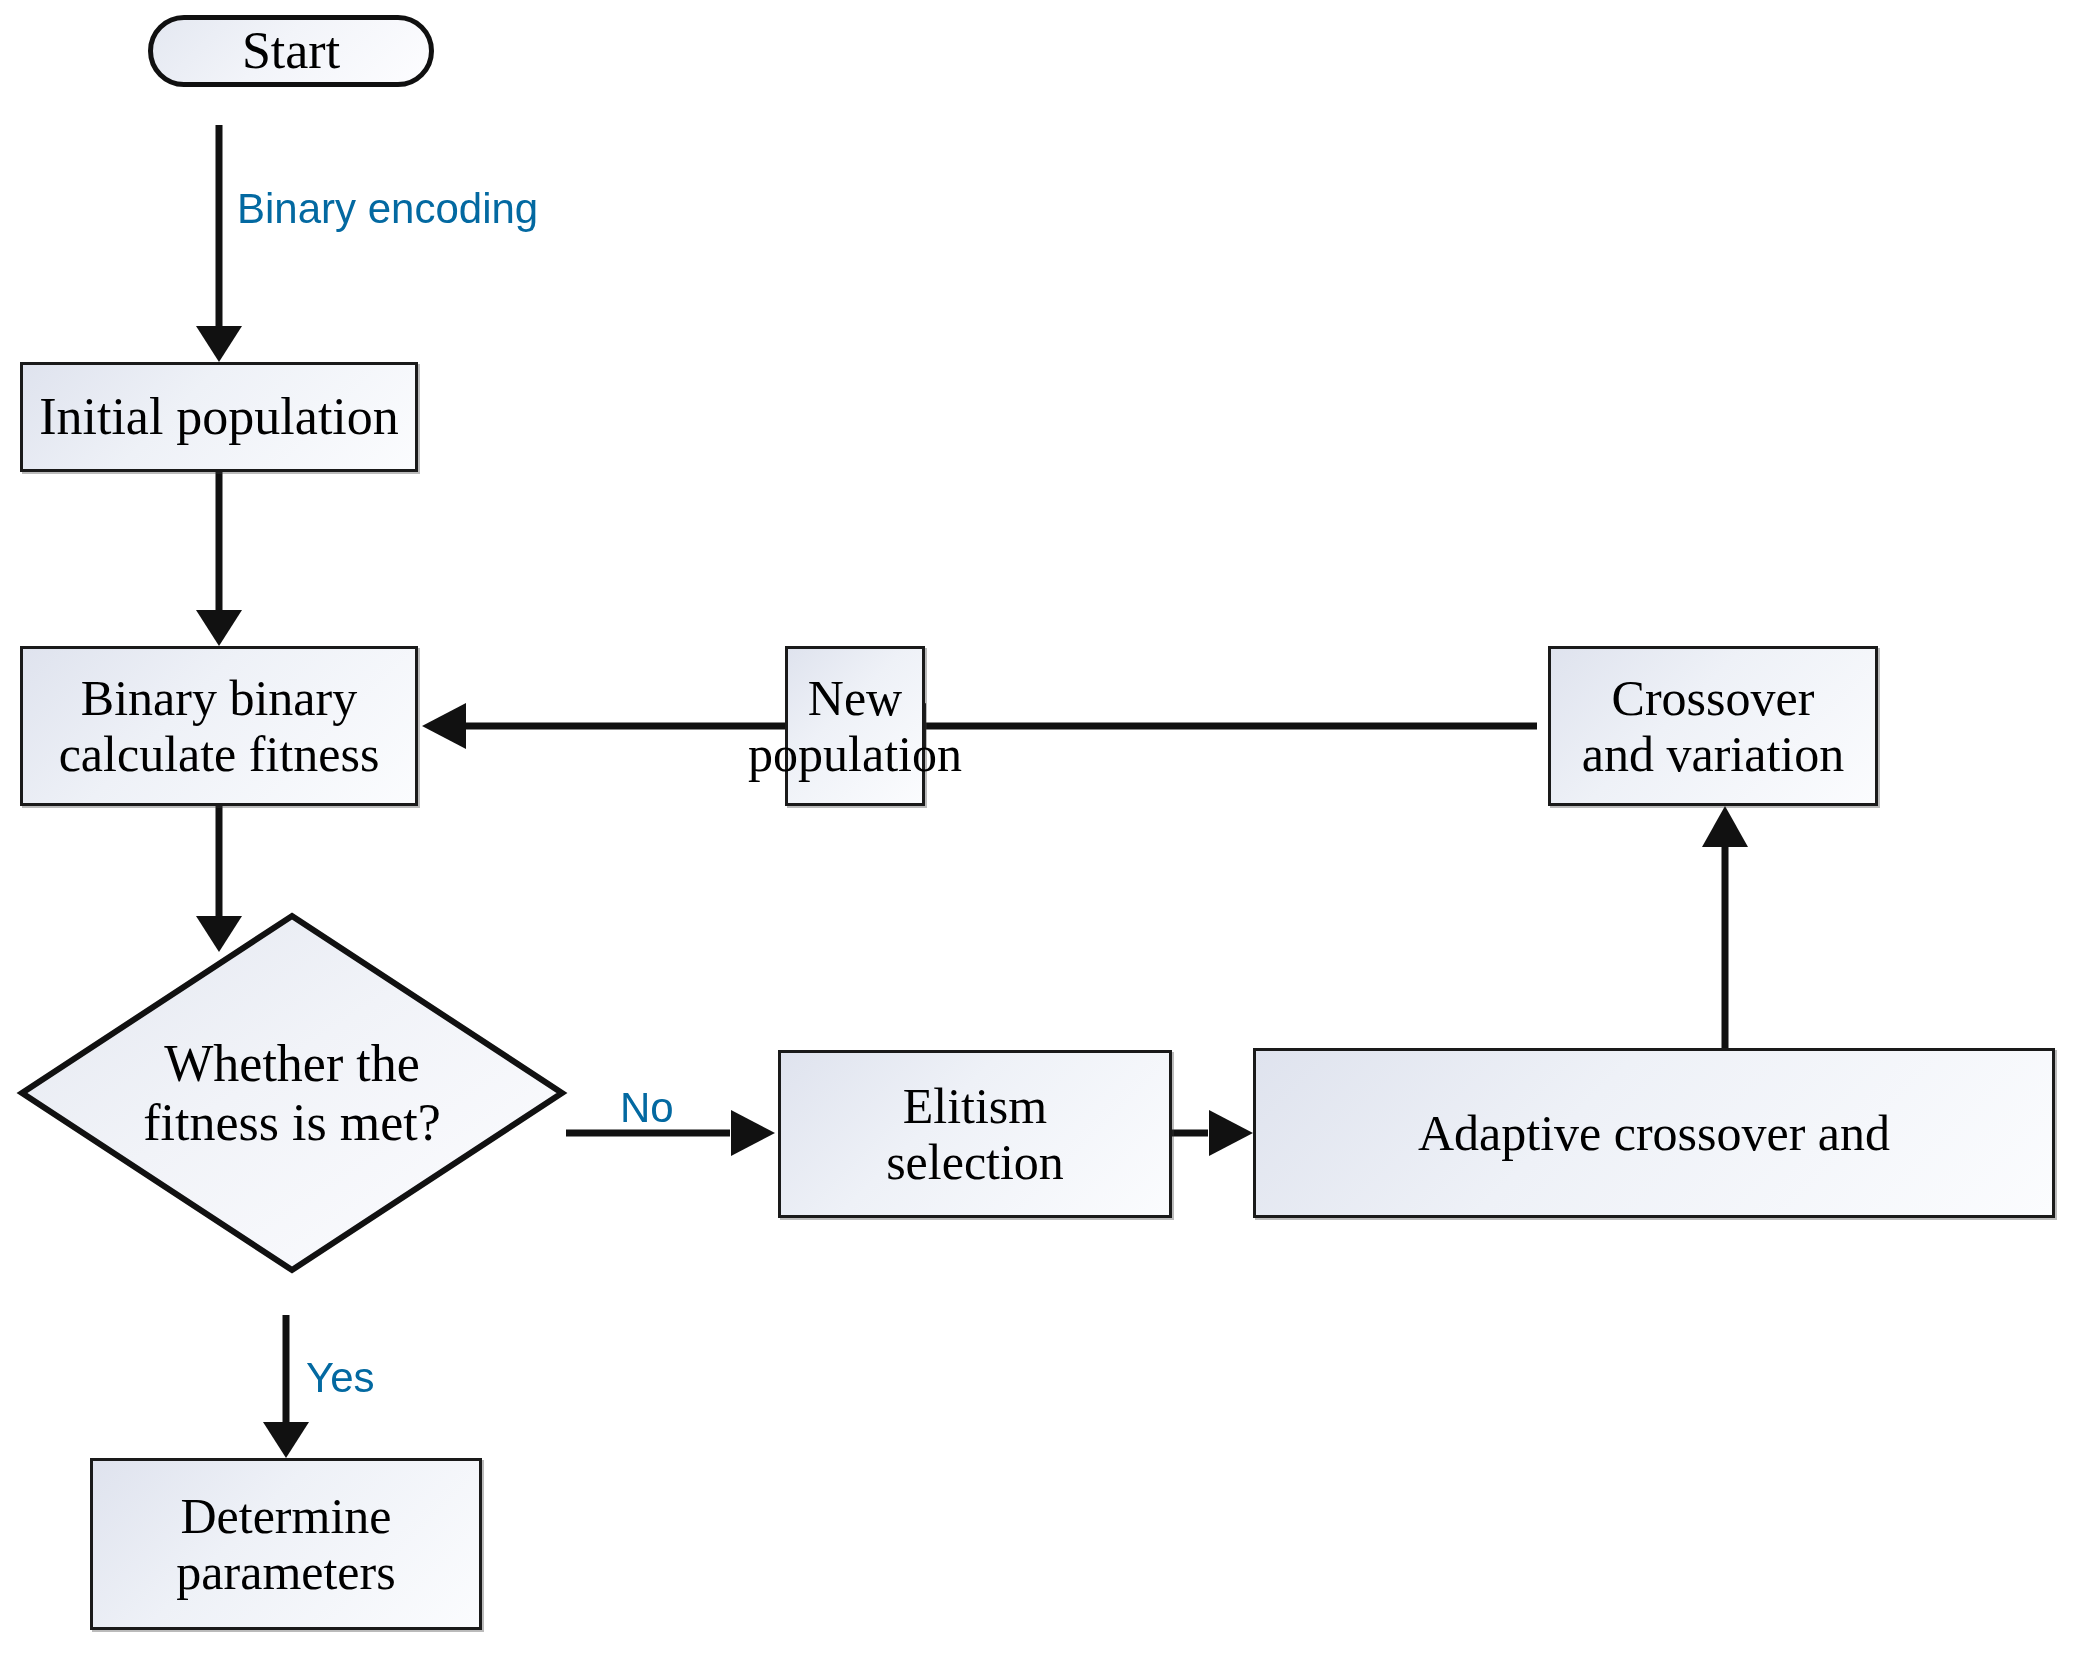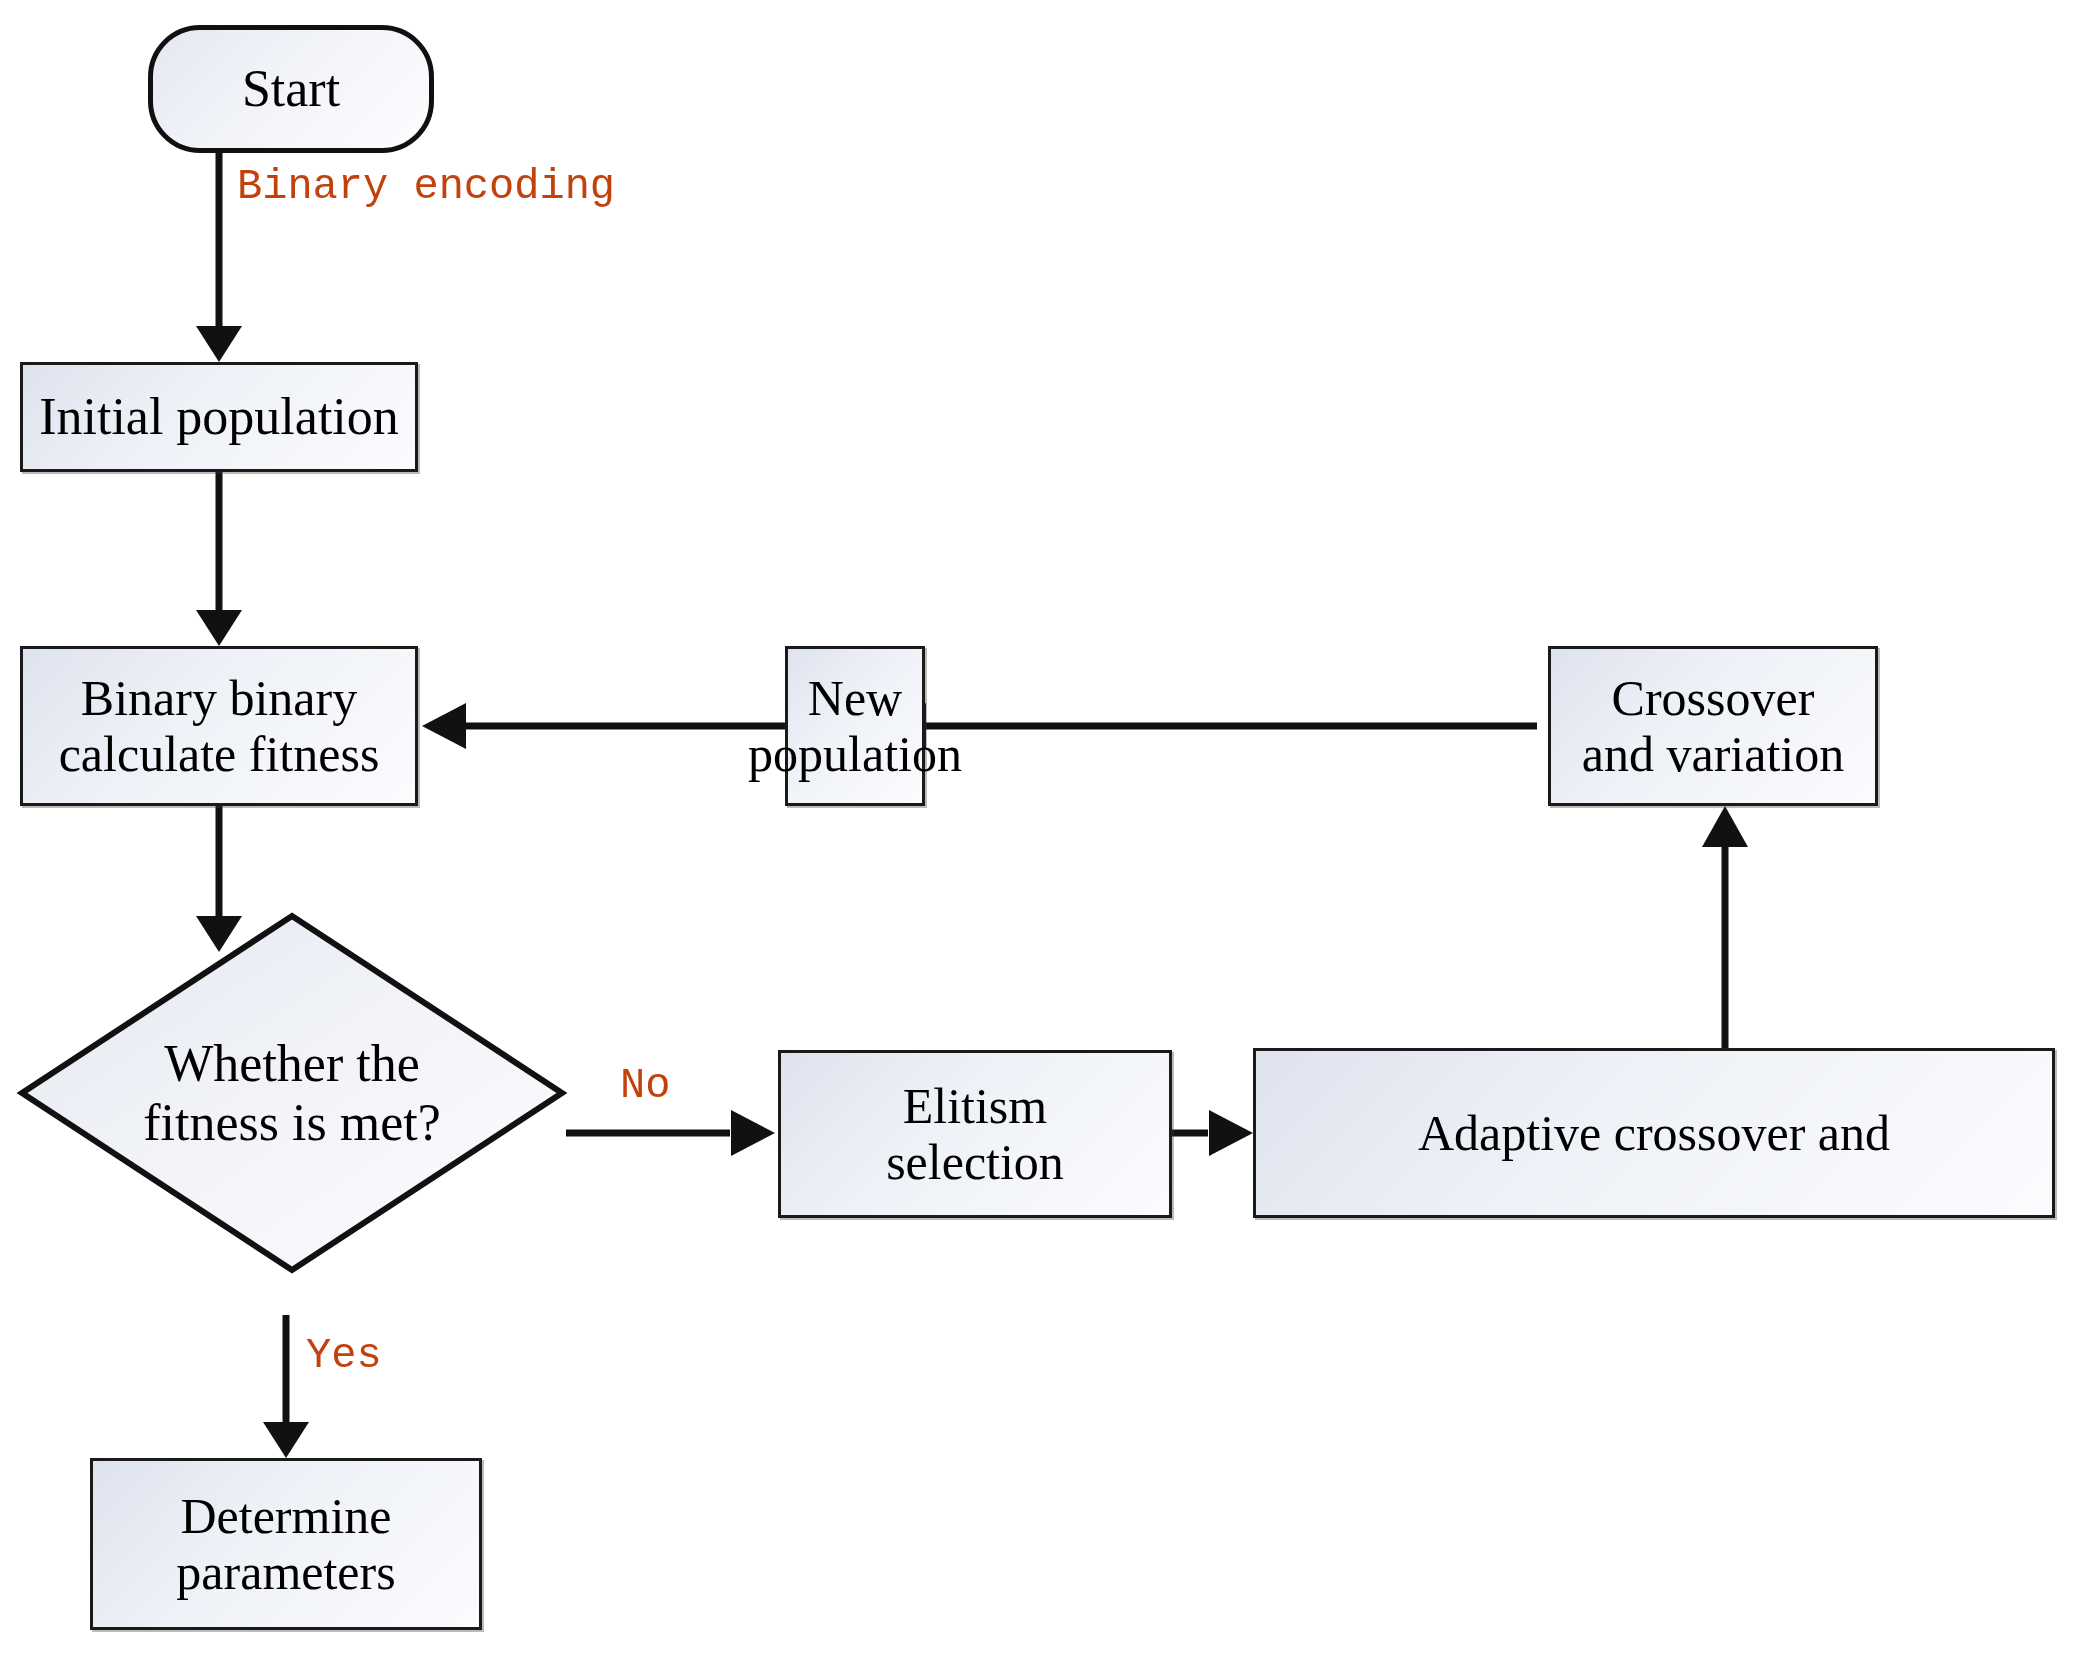--- a/index.html
+++ b/index.html
@@ -54,24 +54,25 @@
     height: 100%;
     display: flex;
     align-items: center;
     justify-content: center;
     text-align: center;
     line-height: 1.14;
     color: #000;
   }
   .edge-label {
     position: absolute;
-    color: #c2410c;
+    color: #0369a1;
     white-space: nowrap;
     z-index: 4;
-    font-family: Liberation Mono, monospace;
+    font-family: Liberation Sans, sans-serif;
+    margin-top: 22px;
   }
   #edges {
     position: absolute;
     left: 0;
     top: 0;
     width: 2085px;
     height: 1662px;
     z-index: 1;
   }
   .t-50 { font-size: 50px; }
@@ -133,21 +134,21 @@
       <line x1="1725" y1="1048" x2="1725" y2="845" stroke="#111111" stroke-width="7"></line>
       <path d="M1702,847 L1748,847 L1725,806 Z" fill="#111111"></path>
     </g>
 
     <g>
       <line x1="286" y1="1315" x2="286" y2="1424" stroke="#111111" stroke-width="7"></line>
       <path d="M263,1422 L309,1422 L286,1458 Z" fill="#111111"></path>
     </g>
   </svg>
 
-  <div class="node node-terminator t-52" style="left:148px; top:25px; width:286px; height:128px;">
+  <div class="node node-terminator t-52" style="left:148px; top:15px; width:286px; height:72px;">
     <span>Start</span>
   </div>
 
   <div class="edge-label t-42" style="left:237px; top:163px;">Binary encoding</div>
 
   <div class="node node-box t-52" style="left:20px; top:362px; width:398px; height:110px;">
     <span>Initial population</span>
   </div>
 
   <div class="node node-box t-50" style="left:20px; top:646px; width:398px; height:160px;">

